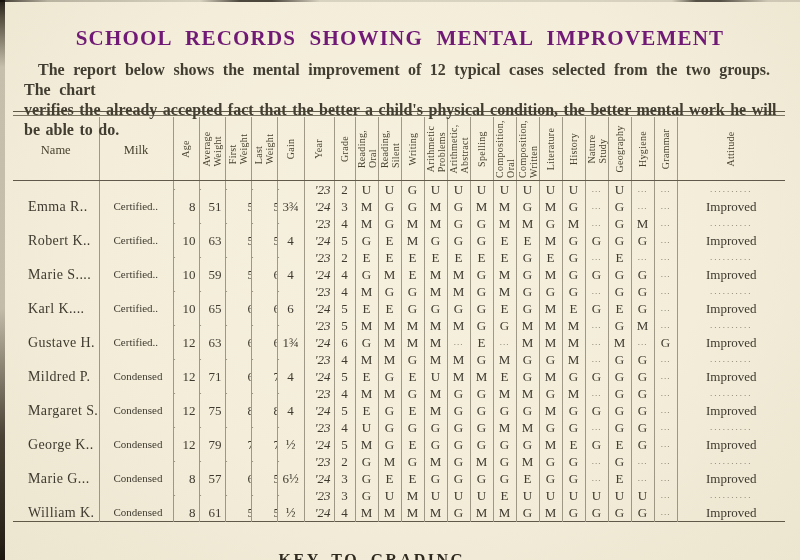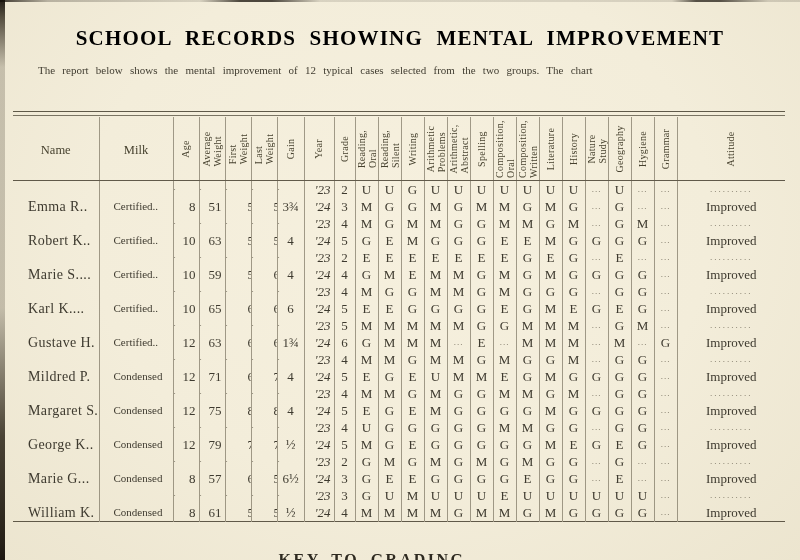--- a/index.html
+++ b/index.html
@@ -8,22 +8,22 @@
     font-family:"Liberation Serif","DejaVu Serif",serif;
     color:#3e3a2f;
     background:radial-gradient(ellipse at 50% 40%, #f6f0de 0%, #f3edda 55%, #ece5cf 100%);
   }
   
   .edge-left{position:absolute;left:0;top:0;width:5px;height:560px;z-index:5;
     background:linear-gradient(180deg,#241f17 0%,#544d3e 3%,rgba(90,82,66,.28) 12%,rgba(90,82,66,.30) 55%,#4a4335 78%,#262017 97%,#1c1710 100%);}
   .edge-top{position:absolute;left:0;top:0;width:800px;height:2px;z-index:5;
     background:linear-gradient(90deg,rgba(20,15,8,.8) 0%,rgba(20,15,8,.25) 6%,rgba(20,15,8,.12) 25%,rgba(20,15,8,.75) 30%,rgba(20,15,8,.75) 34%,rgba(20,15,8,.12) 40%,rgba(20,15,8,.12) 84%,rgba(20,15,8,.7) 87%,rgba(20,15,8,.7) 90%,rgba(20,15,8,.15) 96%);}
   .title{ text-align:center;padding-top:26px;font-size:21px;font-weight:bold;
-    letter-spacing:1.2px;word-spacing:7px;color:#000000;}
-  .intro{margin:9px 20px 12px 24px;font-size:11px;line-height:20px;color:#413d31;}
+    letter-spacing:1.2px;word-spacing:7px;color:#701a75;}
+  .intro{margin:9px 20px 12px 24px;font-size:16px;line-height:20px;color:#413d31;font-weight:bold;}
   .intro .l1{text-indent:14px;word-spacing:4.5px;}
   .intro .l2{word-spacing:1.5px;}
 
   .tbl-wrap{position:absolute;left:13px;top:111px;width:772px;}
   .dbl{height:3px;border-top:1px solid rgba(70,64,48,.85);border-bottom:1px solid rgba(70,64,48,.7);margin-bottom:1px;}
   table{border-collapse:collapse;table-layout:fixed;width:772px;border-bottom:1px solid rgba(70,64,48,.85);}
   col.c-name{width:86px;} col.c-milk{width:74px;}
   col.c-age{width:26px;} col.c-avg{width:26px;} col.c-first{width:26px;} col.c-last{width:26px;} col.c-gain{width:27px;}
   col.c-year{width:30px;} col.c-grade{width:21px;}
   col.c-sub{width:23px;} col.c-att{width:108px;}
@@ -62,20 +62,21 @@
 </head>
 <body>
 
 <div class="edge-left"></div>
 <div class="edge-top"></div>
 
 <div class="title">SCHOOL RECORDS SHOWING MENTAL IMPROVEMENT</div>
 
 <div class="intro">
   <div class="l1">The report below shows the mental improvement of 12 typical cases selected from the two groups.  The chart</div>
+  <div class="l2">verifies the already accepted fact that the better a child's physical condition, the better mental work he will be able to do.</div>
 </div>
 
 <div class="tbl-wrap">
   <div class="dbl"></div>
   <table>
     <colgroup>
       <col class="c-name">
         <col class="c-milk">
         <col class="c-age">
         <col class="c-avg">

